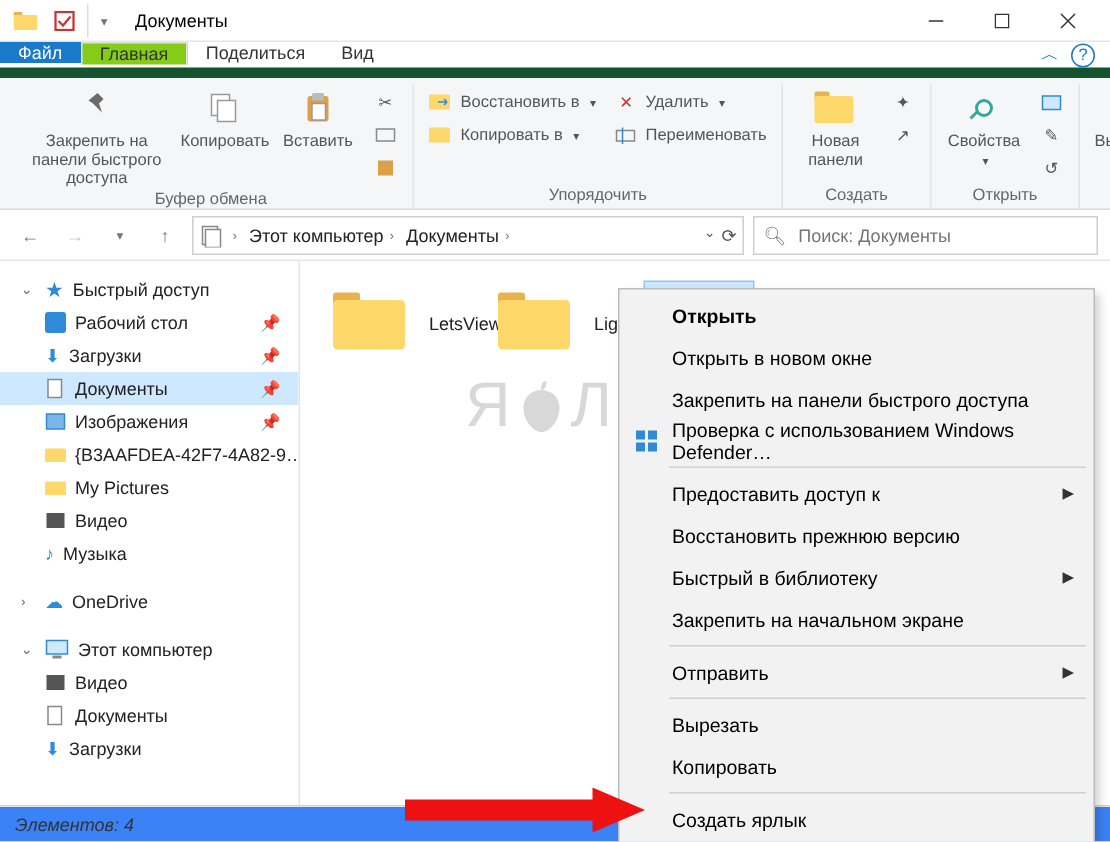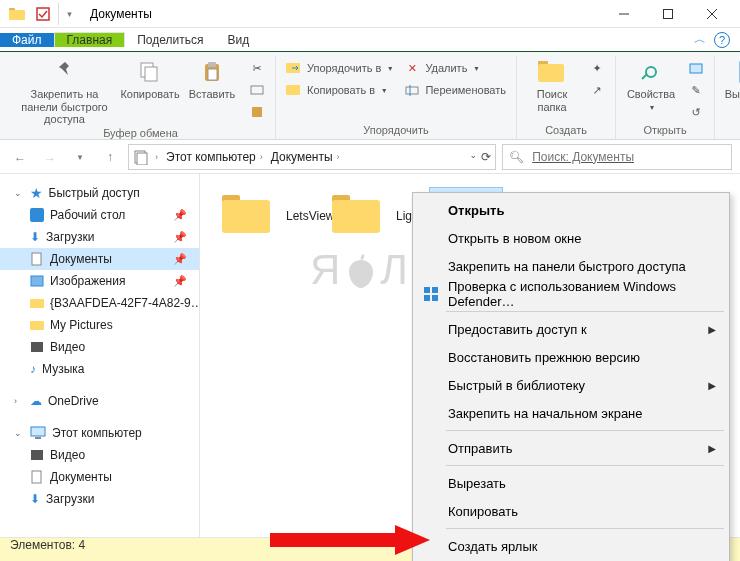--- a/index.html
+++ b/index.html
@@ -7,21 +7,21 @@
 
   
   .titlebar { height: 28px; display: flex; align-items: center; padding: 0 6px; background: #fff; border-bottom: 1px solid #e5e5e5; }
   .titlebar .qat { display: flex; gap: 4px; align-items: center; }
   .titlebar .qbtn { width: 22px; height: 22px; display: flex; align-items: center; justify-content: center; }
   .titlebar .title { margin-left: 10px; color: #000; }
   .titlebar .winctrls { margin-left: auto; display: flex; }
   .winbtn { width: 44px; height: 28px; display: flex; align-items: center; justify-content: center; color: #333; }
 
   
-  .tabs { display: flex; align-items: center; height: 24px; background: #fff; border-bottom: 1px solid #14532d; }
+  .tabs { display: flex; align-items: flex-start; height: 24px; background: #fff; border-bottom: 7px solid #14532d; }
   .tab { padding: 0 12px; display: flex; align-items: center; color: #333; }
   .tab.file { background: #1979ca; color: #fff; }
   .tab.active { background: #84cc16; border: 1px solid #e1e1e1; border-bottom: none; }
   .tabs .help { margin-left: auto; display:flex; align-items:center; gap:8px; padding-right:10px; color:#1979ca; }
 
   
   .ribbon { background: #f5f6f7; border-bottom: 1px solid #d9d9d9; height: 88px; display: flex; padding: 4px 6px 0 6px; }
   .group { display:flex; flex-direction:column; align-items:center; padding: 0 6px; border-right: 1px solid #e3e3e3; }
   .group:last-child { border-right: none; }
   .group-body { flex:1; display:flex; align-items:flex-start; gap:4px; }
@@ -36,42 +36,42 @@
   .caret { font-size:8px; color:#555; margin-left:2px; }
 
   
   .navbar { height: 34px; display:flex; align-items:center; gap:6px; padding: 3px 8px; border-bottom: 1px solid #e5e5e5; }
   .nav-arrow { width:24px; height:24px; display:flex; align-items:center; justify-content:center; color:#777; }
   .addrbox { flex:1; height:26px; border:1px solid #cfcfcf; display:flex; align-items:center; padding:0 4px; gap:4px; }
   .crumb { display:flex; align-items:center; gap:4px; color:#222; padding:0 2px; }
   .crumb .sep { color:#777; font-size:9px; }
   .addr-right { margin-left:auto; display:flex; gap:4px; color:#555; }
   .searchbox { width:230px; height:26px; border:1px solid #cfcfcf; display:flex; align-items:center; padding:0 6px; gap:6px; color:#777; }
-  .searchbox input { border:none; outline:none; flex:1; font-size:12px; color:#555; background:transparent;text-decoration:underline; }
+  .searchbox input { border:none; outline:none; flex:1; font-size:12px; color:#555; background:transparent; }
 
   
   .main { display:flex; height: calc(561px - 28px - 24px - 88px - 34px - 24px); }
   .tree { width: 200px; border-right: 1px solid #e5e5e5; padding: 8px 0; overflow:hidden; }
   .tree-item { display:flex; align-items:center; gap:6px; height:22px; padding: 0 6px 0 14px; color:#222; white-space:nowrap; }
   .tree-item.sel { background:#cde8ff; }
   .tree-item .exp { width:10px; color:#666; font-size:9px; }
   .tree-item .pin { margin-left:auto; color:#6a6a6a; font-size:11px; padding-right:6px; }
   .tree-spacer { height: 10px; }
   .indent { padding-left: 30px !important; }
 
   .content { flex:1; position:relative; padding: 14px 10px; display:flex; gap:20px; align-items:flex-start; }
   .folder-item { width:90px; display:flex; flex-direction:row; align-items:center; gap:4px; font-size:12px; color:#222; text-align:center; }
   .folder-item.sel .folder-icon-wrap { background:#cde8ff; outline:1px solid #8cc7f6; }
   .folder-icon-wrap { padding:4px 10px; }
 
   
   .watermark { position:absolute; left: 110px; top: 72px; font-size: 42px; color:#d8d8d8; letter-spacing:2px; pointer-events:none; display:flex; align-items:center; gap:2px; }
 
   
-  .statusbar { position:absolute; bottom:0; left:0; right:0; height:24px; border-top:1px solid #e5e5e5; display:flex; padding:0 10px; font-size:12px; color:#333; background:#fef9c3; }
+  .statusbar { position:absolute; bottom:0; left:0; right:0; height:24px; border-top:1px solid #e5e5e5; display:flex; align-items:center; padding:0 10px; font-size:12px; color:#333; background:#3b82f6;font-style:italic; }
 
   
   .ctxmenu { position:absolute; left: 412px; top: 192px; width: 318px; background:#f2f2f2; border:1px solid #bdbdbd; box-shadow: 3px 3px 6px rgba(0,0,0,.18); padding:3px; font-size:13px; }
   .ctx-item { height:28px; display:flex; align-items:center; padding: 0 22px 0 32px; color:#000; position:relative; }
   .ctx-item .sub { position:absolute; right:10px; color:#333; font-size:10px; }
   .ctx-item .ico { position:absolute; left:6px; width:18px; height:18px; display:flex; align-items:center; justify-content:center; }
   .ctx-sep { height:1px; background:#d0d0d0; margin:3px 2px 3px 30px; }
 
   
   .arrow-annot { position:absolute; left: 270px; top: 525px; pointer-events:none; }
@@ -191,21 +191,21 @@
   <div class="group">
     <div class="group-body">
       <div class="rbtn-small-col">
         <div class="rbtn-small">
             <span class="ico ico16">
               <svg width="16" height="14" class="folder-svg">
                 <rect class="body" x="0" y="2" width="14" height="10" rx="1"></rect>
                 <path d="M6 7 h6 m0 0 l-2 -2 m2 2 l-2 2" stroke="#2f8ad8" fill="none"></path>
               </svg>
             </span>
-            <span>Упорядочить в</span>
+            <span>Восстановить в</span>
             <span class="caret">▾</span>
           </div>
         <div class="rbtn-small">
             <span class="ico ico16">
               <svg width="16" height="14" class="folder-svg">
                 <rect class="body" x="0" y="2" width="14" height="10" rx="1"></rect>
               </svg>
             </span>
             <span>Копировать в</span>
             <span class="caret">▾</span>
@@ -233,21 +233,21 @@
 
   <div class="group">
     <div class="group-body">
       <div class="rbtn-big">
         <span class="ico ico32">
             <svg width="30" height="26" class="folder-svg">
               <rect class="tab" x="1" y="2" width="10" height="6" rx="1"></rect>
               <rect class="body" x="1" y="5" width="26" height="18" rx="2"></rect>
             </svg>
           </span>
-        <span>Поиск папка</span>
+        <span>Новая панели</span>
       </div>
       <div class="rbtn-small-col">
         <div class="rbtn-small">
             <span class="ico ico16">✦</span>
           </div>
         <div class="rbtn-small">
             <span class="ico ico16">↗</span>
           </div>
       </div>
     </div>

